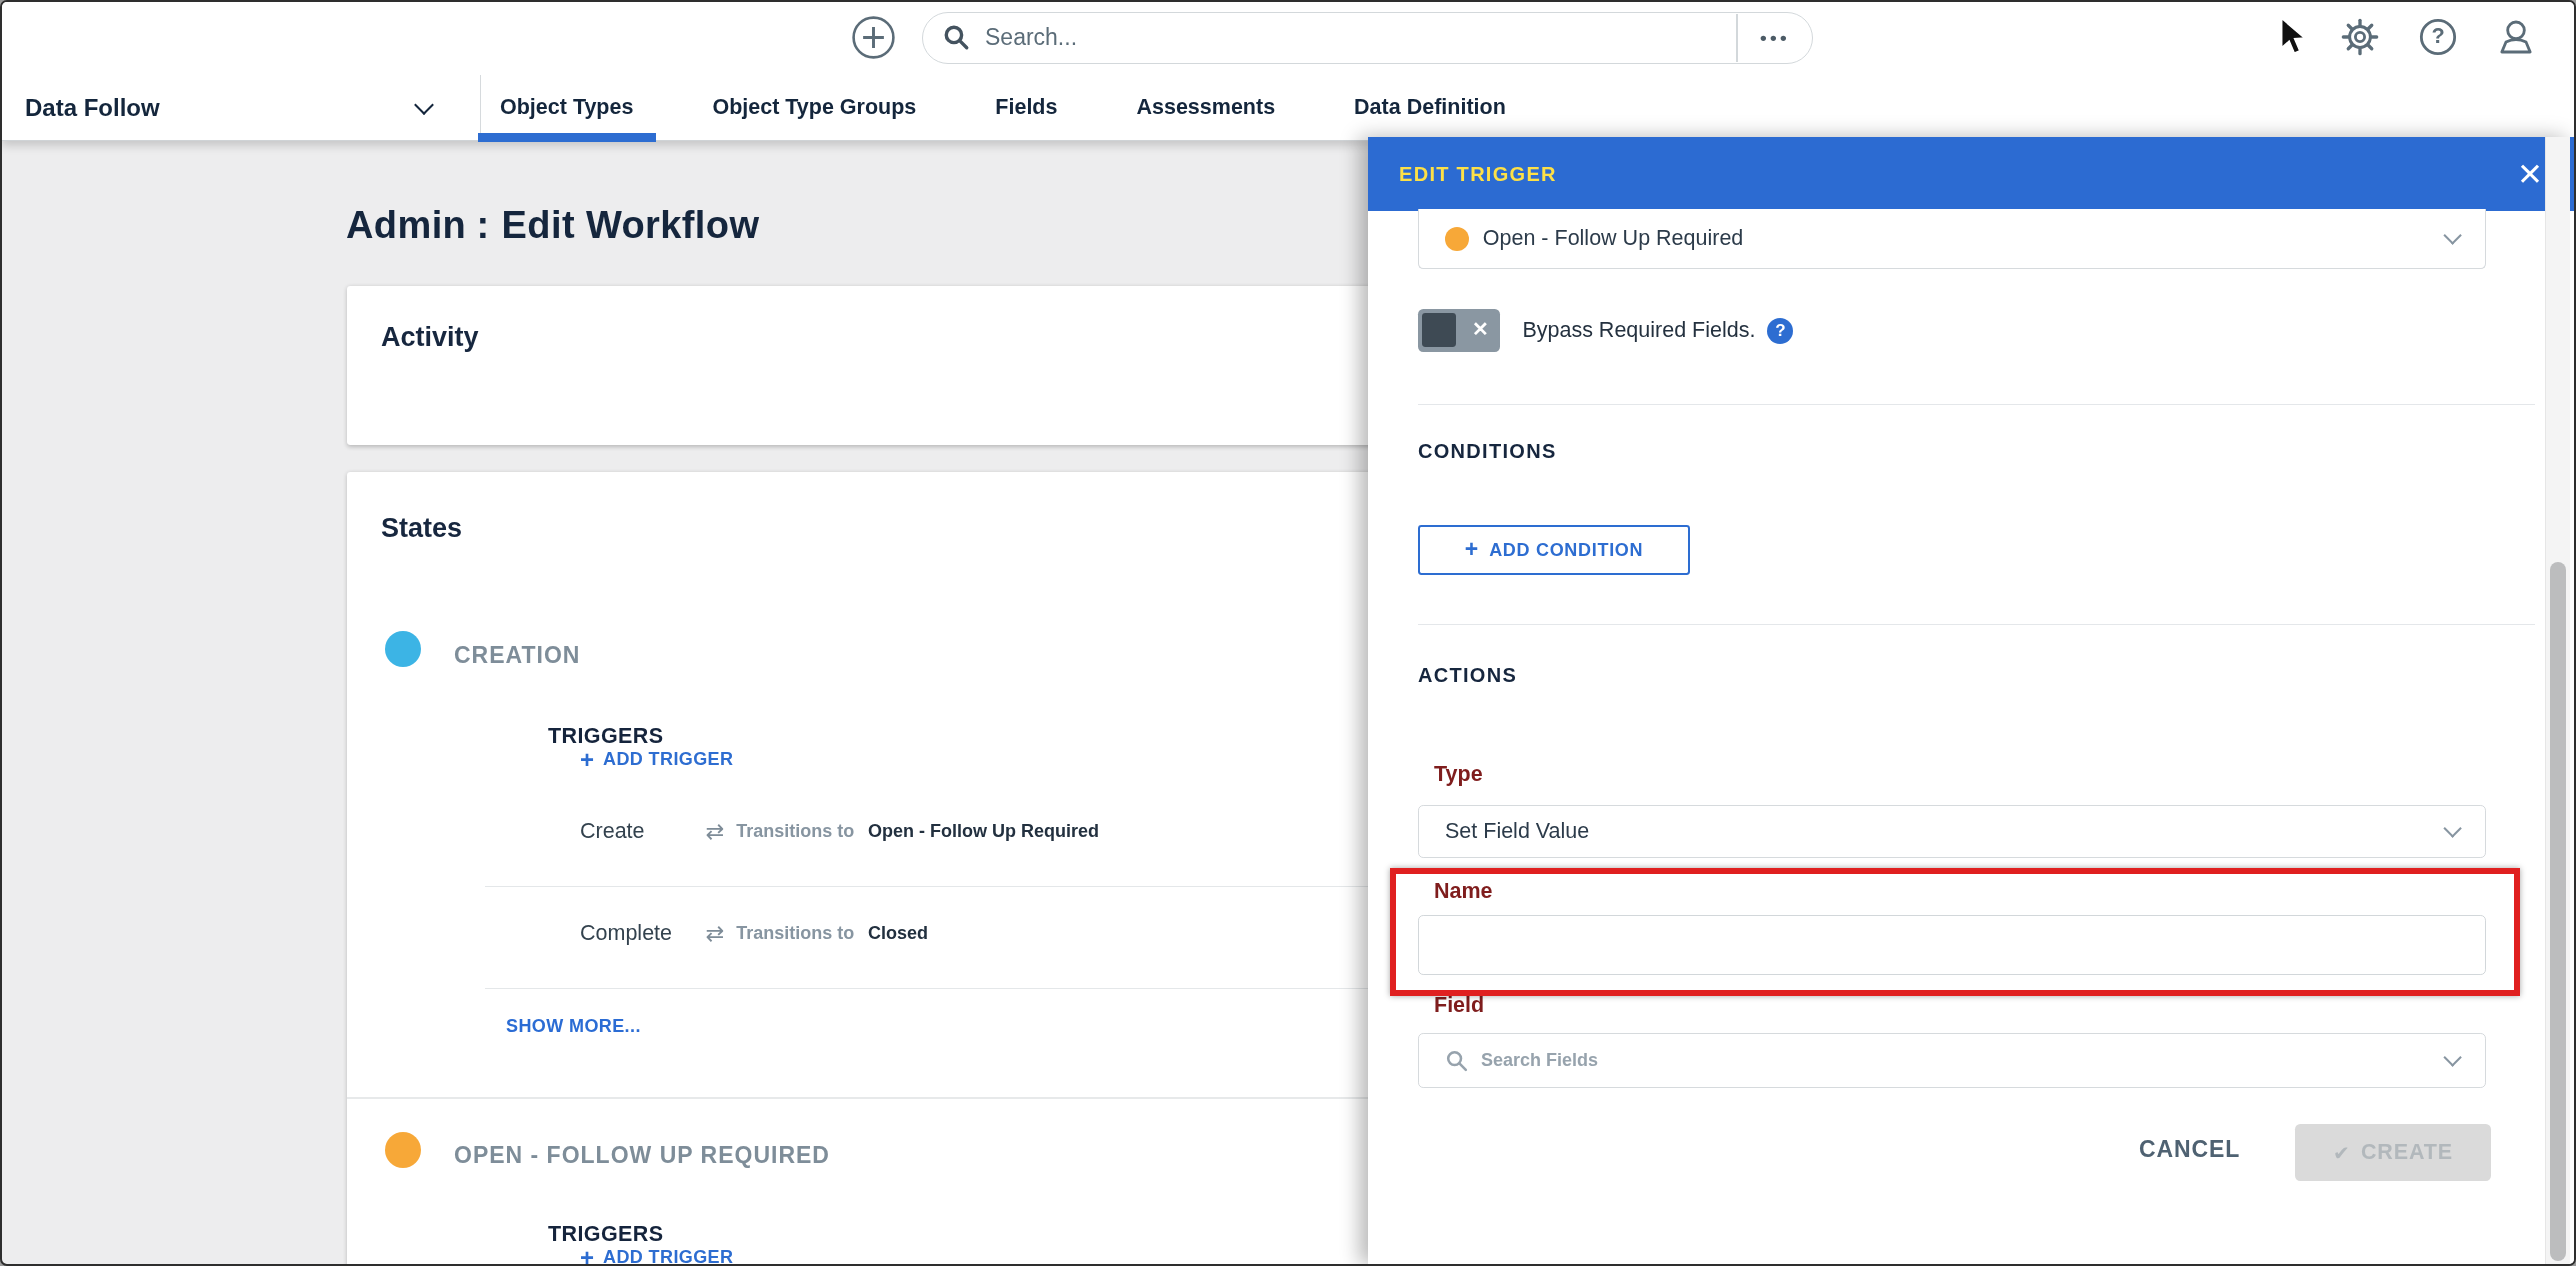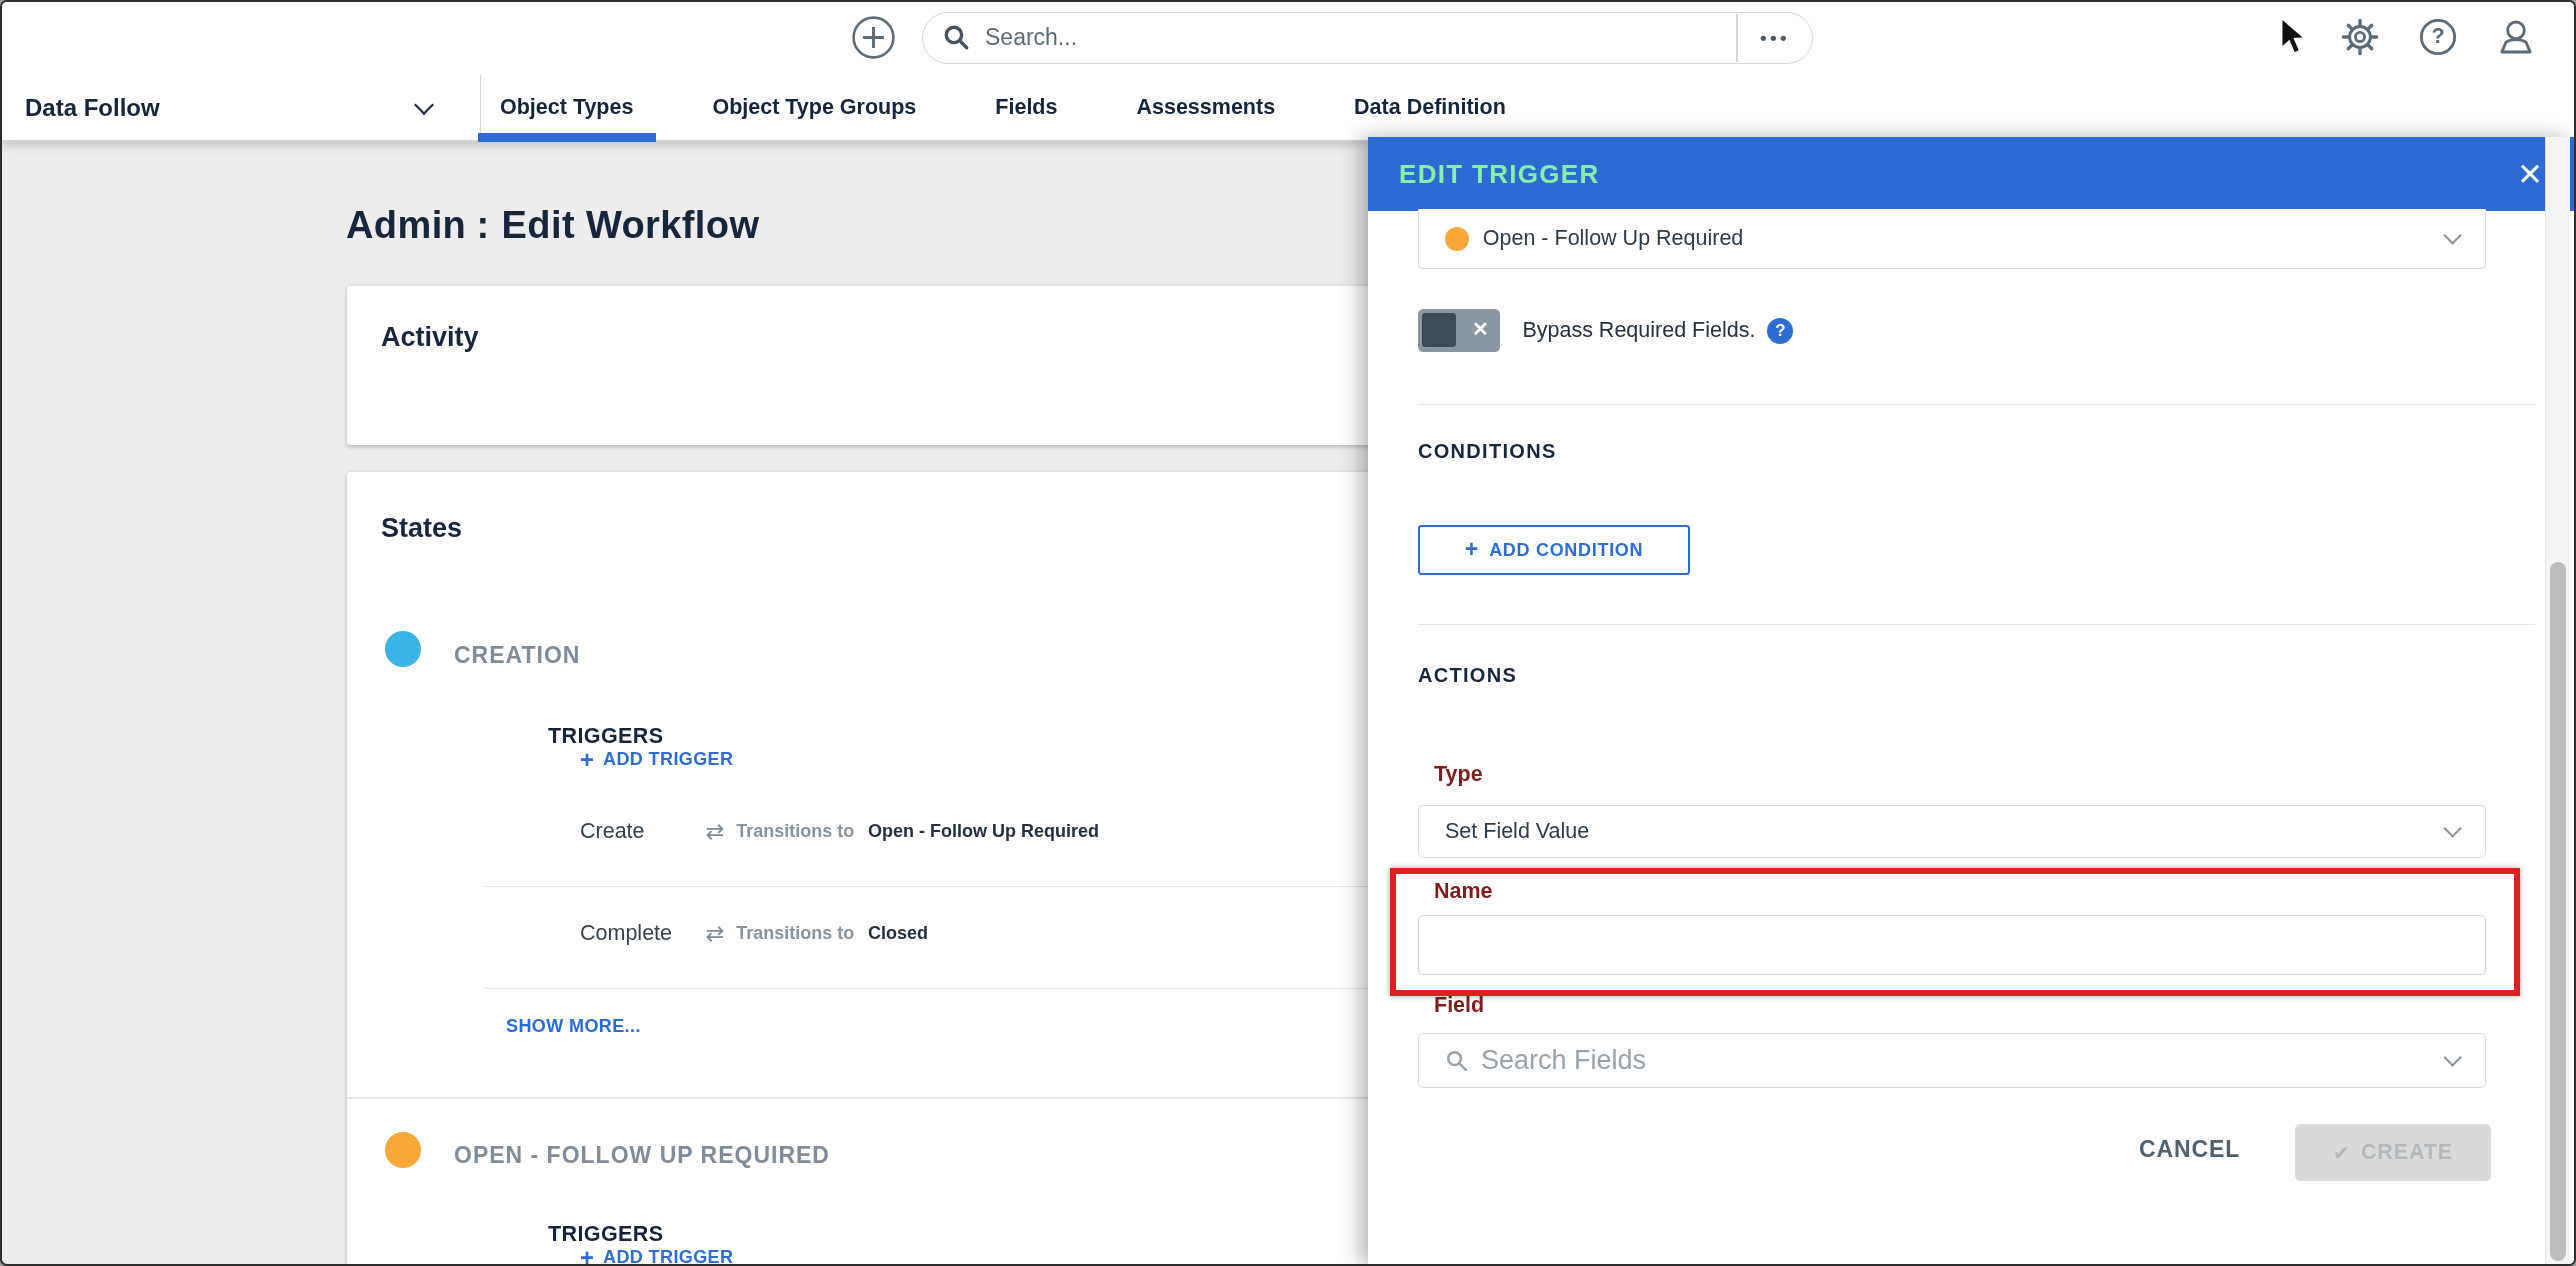--- a/index.html
+++ b/index.html
@@ -50,21 +50,21 @@
   .trigger-item .arrows{font-family:"DejaVu Sans","Liberation Sans",sans-serif;color:#7e8c98;font-size:22.4px;margin:0 12px 0 22.4px;}
   .trigger-item .tlabel{font-size:18px;color:#8795a1;margin-right:13.8px;font-weight:bold;}
   .trigger-item .ttarget{font-size:18px;font-weight:700;color:#22303f;}
   .row-div{position:absolute;left:138px;width:939px;height:0.9px;background:#e4e7e9;}
   .section-div{position:absolute;left:0;right:0;height:1.7px;background:#e7e9ea;}
   .show-more{position:absolute;left:159px;font-size:18px;font-weight:700;color:#2b6cd4;letter-spacing:0.4px;cursor:pointer;}
 
   
   .panel{position:absolute;left:1366px;top:135px;right:0;bottom:0;background:#fff;box-shadow:-8.6px 0 19px rgba(0,0,0,.28);z-index:10;}
   .panel-header{position:absolute;left:0;top:0;right:0;height:74px;background:#2c6bd2;display:flex;align-items:center;padding:0 31px;box-sizing:border-box;}
-  .panel-title{color:#86efac;font-size:26px;font-weight:700;letter-spacing:1.3px;}
+  .panel-title{color:#fde047;font-size:20px;font-weight:700;letter-spacing:1.3px;}
   .panel-close{margin-left:auto;color:#fff;font-size:31px;font-weight:400;cursor:pointer;line-height:1;}
   .pfield{position:absolute;left:50px;width:1068px;box-sizing:border-box;}
   .select{border:1.7px solid #d6dadd;border-radius:5.2px;background:#fff;display:flex;align-items:center;padding:0 26px;cursor:pointer;}
   .select .chev{width:11.2px;height:11.2px;border-right:2.6px solid #8795a1;border-bottom:2.6px solid #8795a1;transform:rotate(45deg);margin-left:auto;margin-top:-5.2px;flex:0 0 auto;}
   .state-select{top:72px;height:60px;border-top:none;border-radius:0 0 5.2px 5.2px;}
   .sdot{width:24px;height:24px;border-radius:50%;margin-right:13.8px;flex:0 0 auto;}
   .sel-text{font-size:21.5px;color:#2c3b4a;}
   .toggle-row{position:absolute;left:50px;top:172px;display:flex;align-items:center;}
   .toggle{width:82px;height:43px;background:#8a97a2;border-radius:5.2px;position:relative;cursor:pointer;flex:0 0 auto;}
   .toggle .knob{position:absolute;left:4.3px;top:4.3px;width:34px;height:34px;background:#3e4a54;border-radius:3.4px;}
@@ -74,21 +74,21 @@
   .pdivider{position:absolute;left:50px;width:1117px;height:0.9px;background:#e4e7ea;}
   .psec-label{position:absolute;left:50px;font-size:20px;font-weight:700;color:#16263e;letter-spacing:1.3px;}
   .add-condition{position:absolute;left:50px;top:388px;width:272px;height:50px;border:2.6px solid #2d6dd1;border-radius:3.4px;background:#fff;color:#2d6dd1;font-size:18px;font-weight:700;letter-spacing:0.7px;display:flex;align-items:center;justify-content:center;cursor:pointer;box-sizing:border-box;font-family:"Liberation Sans",sans-serif;}
   .add-condition .plus{font-size:23px;margin-right:10.3px;line-height:15.5px;}
   .fld-label{position:absolute;left:66px;font-size:21.5px;font-weight:700;color:#7f1d1d;}
   .type-select{top:668px;height:53px;}
   .red-box{position:absolute;left:21.5px;top:731px;width:1130px;height:128px;border:6px solid #e02020;box-sizing:border-box;box-shadow:0 0 6px rgba(0,0,0,.35);z-index:12;pointer-events:none;}
   .name-input{position:absolute;left:50px;top:778px;width:1068px;height:60px;border:1.7px solid #d2d7da;border-radius:5.2px;box-sizing:border-box;font-size:21.5px;color:#2c3b4a;padding:0 24px;outline:none;font-family:"Liberation Sans",sans-serif;}
   .field-select{top:896px;height:55px;}
   .field-select .mag{margin-right:12px;flex:0 0 auto;}
-  .placeholder{font-size:27px;color:#97a3ad;}
+  .placeholder{font-size:18px;color:#97a3ad;font-weight:bold;}
   .cancel-btn{position:absolute;left:765px;top:998px;font-size:23px;font-weight:700;color:#4f6272;letter-spacing:0.9px;background:none;border:none;cursor:pointer;font-family:"Liberation Sans",sans-serif;}
   .create-btn{position:absolute;left:927px;top:987px;width:196px;height:57px;background:#dadada;border:none;border-radius:5.2px;color:#b2b8bc;font-size:21.5px;font-weight:700;letter-spacing:0.9px;display:flex;align-items:center;justify-content:center;gap:10.3px;font-family:"Liberation Sans",sans-serif;}
   .create-btn .check{font-family:"DejaVu Sans","Liberation Sans",sans-serif;font-size:20px;}
   .panel-scroll{position:absolute;left:1177px;top:0;bottom:0;width:24px;background:#f4f4f4;border-left:0.9px solid #e6e6e6;}
   .panel-scroll .thumb{position:absolute;left:4.3px;width:15.5px;top:425px;bottom:3.4px;background:#bcbdbe;border-radius:8.6px;cursor:pointer;}
 </style>
 </head>
 <body>
 
 <div class="frame">

